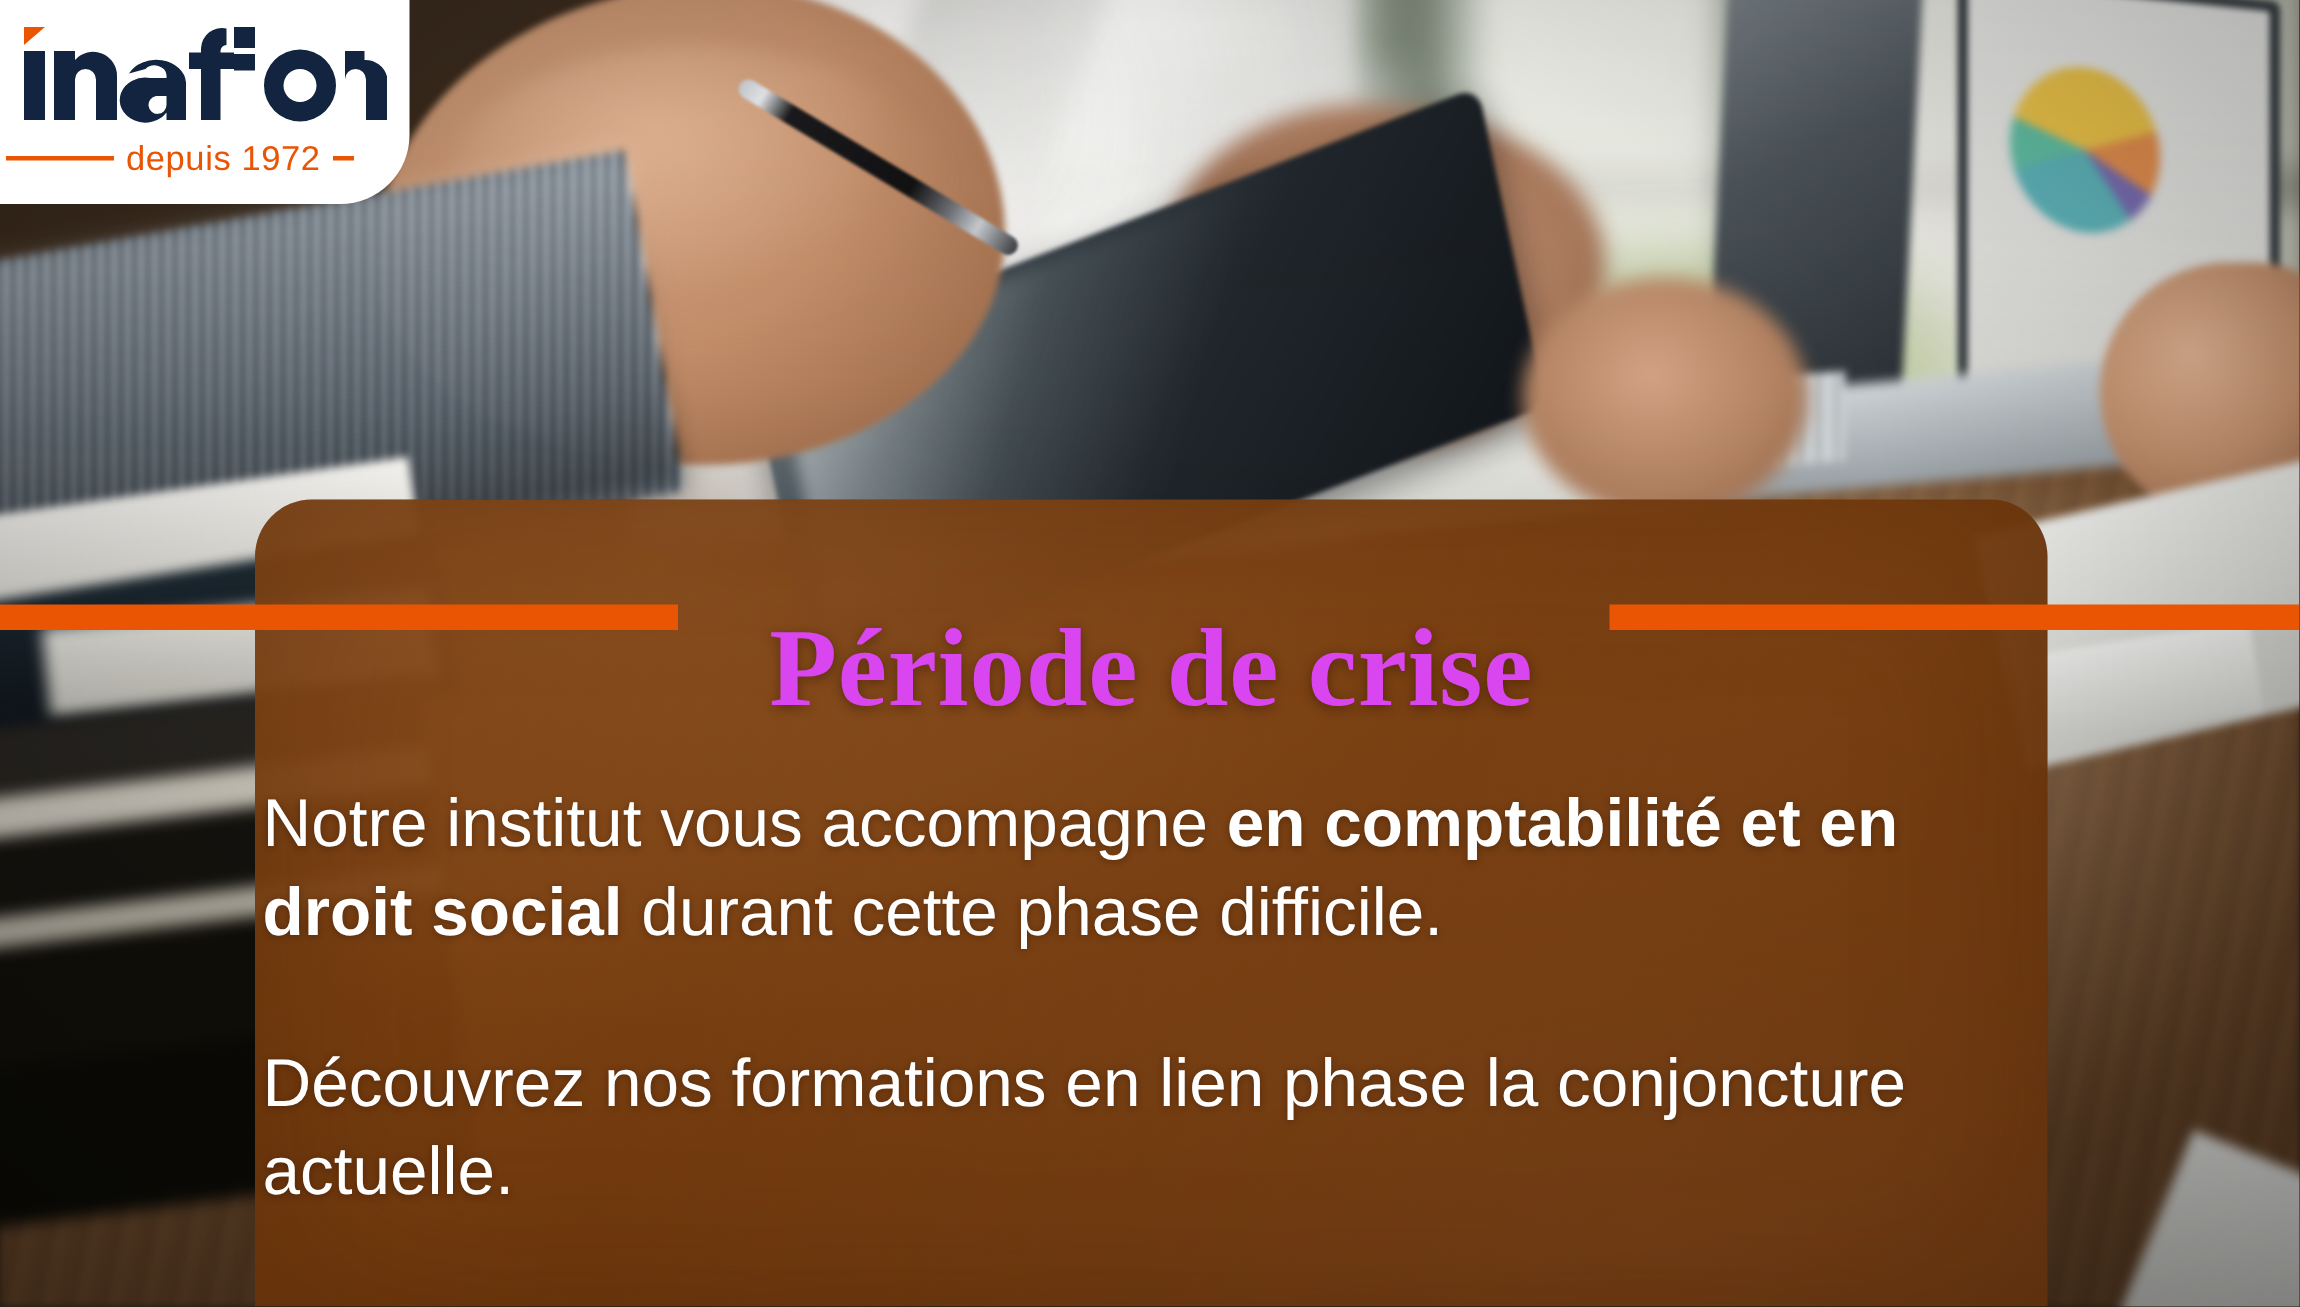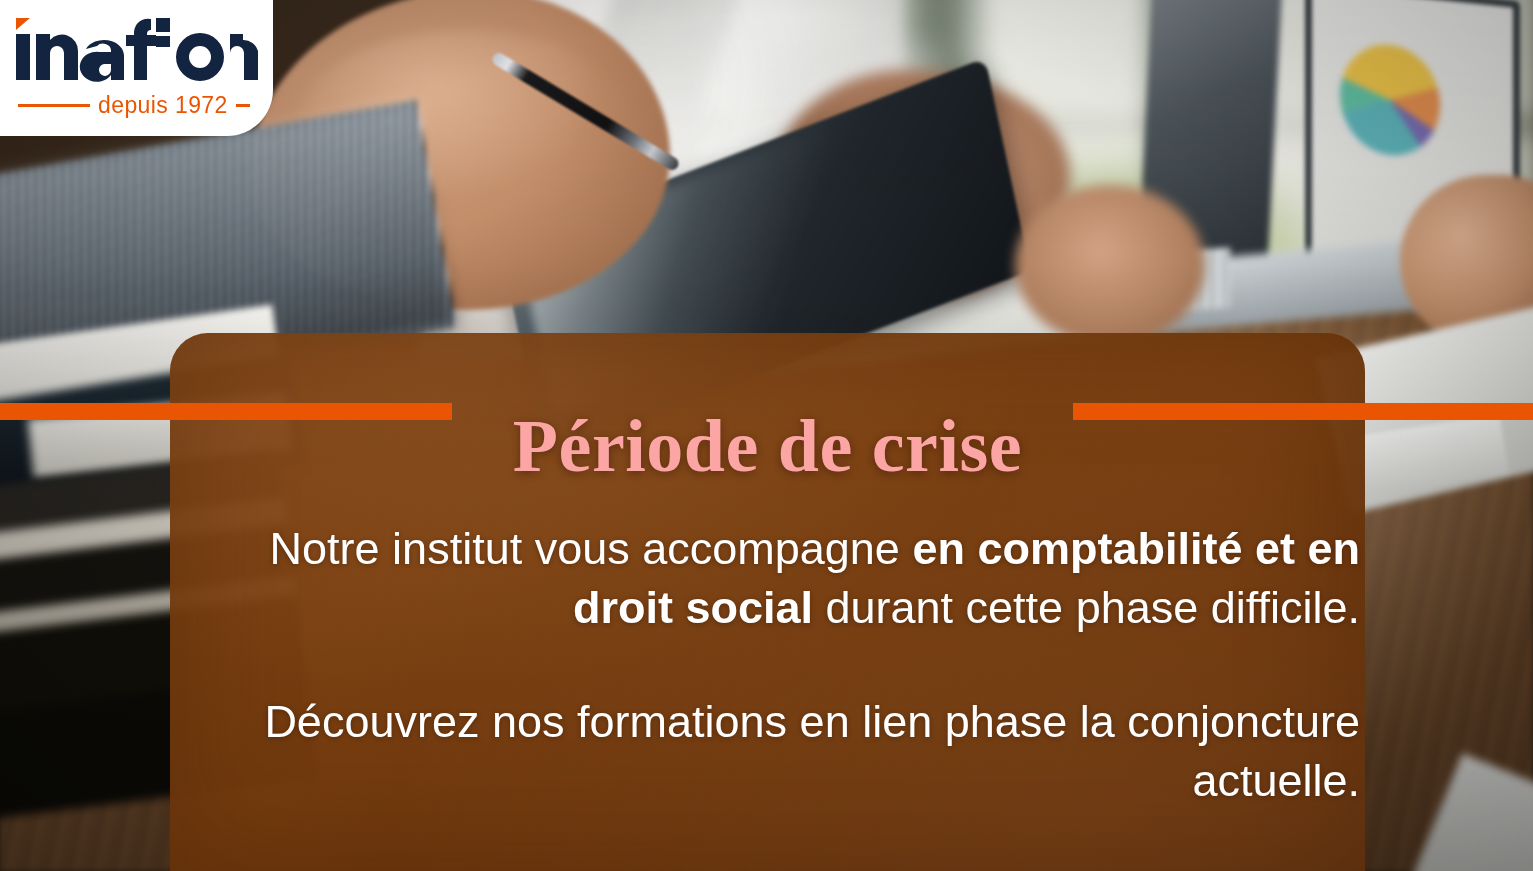--- a/index.html
+++ b/index.html
@@ -304,30 +304,30 @@
   .rule-right{left:1073px;width:460px;}
 
   
   .title{
     position:absolute;left:170px;top:359px;width:1195px;
     text-align:center;
     font-family:"Liberation Serif", serif;
     font-weight:700;
     font-size:74px;
     line-height:1;
-    color:#fca5a5;
+    color:#d946ef;
     letter-spacing:.5px;
     text-shadow:0 2px 8px rgba(40,16,2,.45);
     z-index:5;
   }
 
   
   .copy{
     position:absolute;left:175px;top:520px;width:1185px;
-    text-align:right;
+    text-align:left;
     color:#ffffff;
     z-index:5;
   }
   .copy p{
     margin:0;
     font-size:45px;
     line-height:1.30;
     font-weight:400;
     text-shadow:0 1px 5px rgba(40,16,2,.40);
   }
@@ -342,21 +342,21 @@
     z-index:10;
     overflow:hidden;
   }
   .logo-word{
     position:absolute;left:14px;top:16px;width:244px;height:68px;
     display:flex;align-items:flex-end;
   }
   .logo-word svg{display:block;width:244px;height:68px;}
 
   .logo-sub{
-    position:absolute;left:18px;top:90px;width:240px;height:30px;
+    position:absolute;left:4px;top:90px;width:240px;height:30px;
     display:flex;align-items:center;gap:8px;
   }
   .logo-rule-l{flex:0 0 72px;height:3px;background:#EA5504;}
   .logo-depuis{
     font-family:"Liberation Sans", sans-serif;
     font-size:23px;font-weight:400;color:#EA5504;
     letter-spacing:.4px;white-space:nowrap;
   }
   .logo-rule-r{flex:0 0 14px;height:3px;background:#EA5504;}
 </style>

